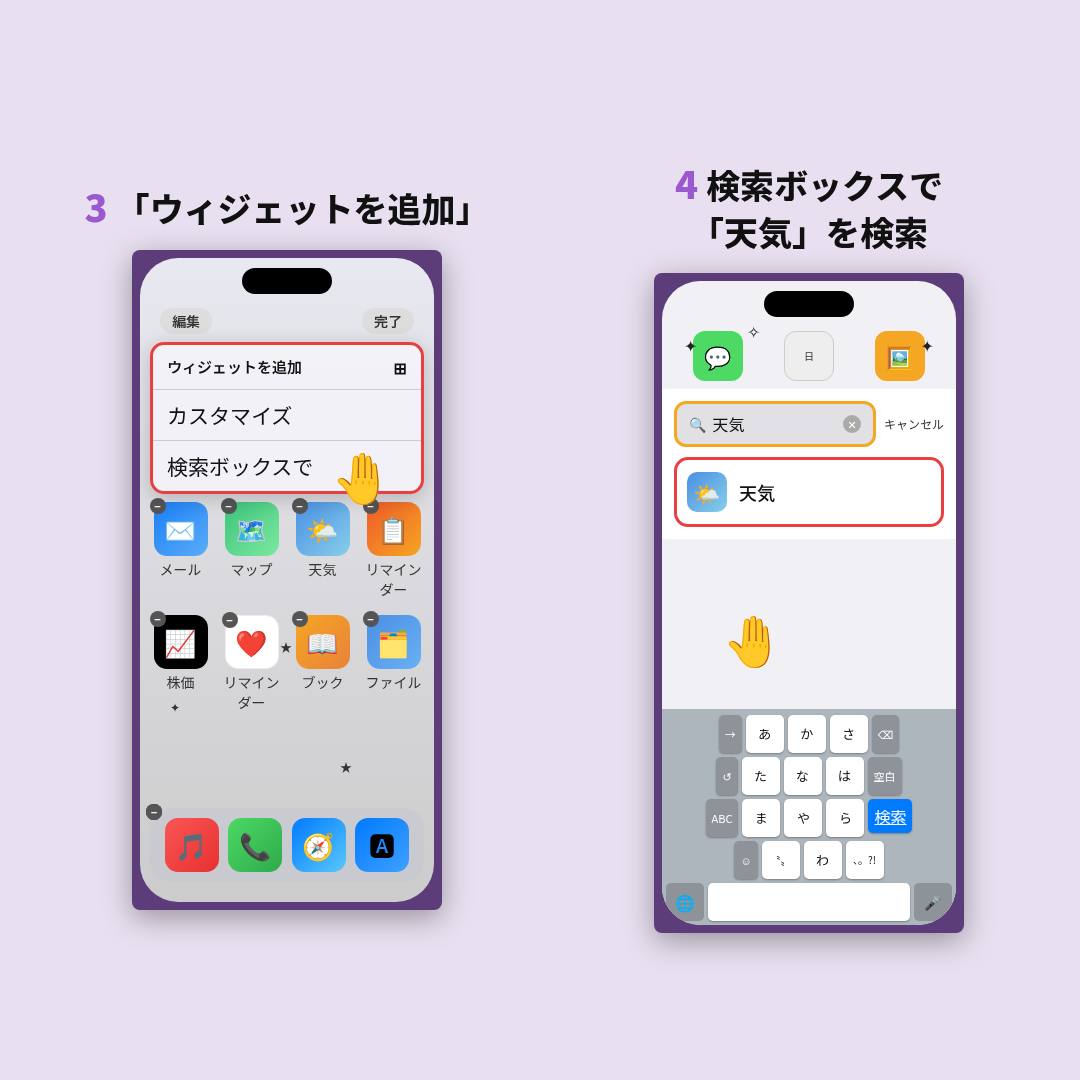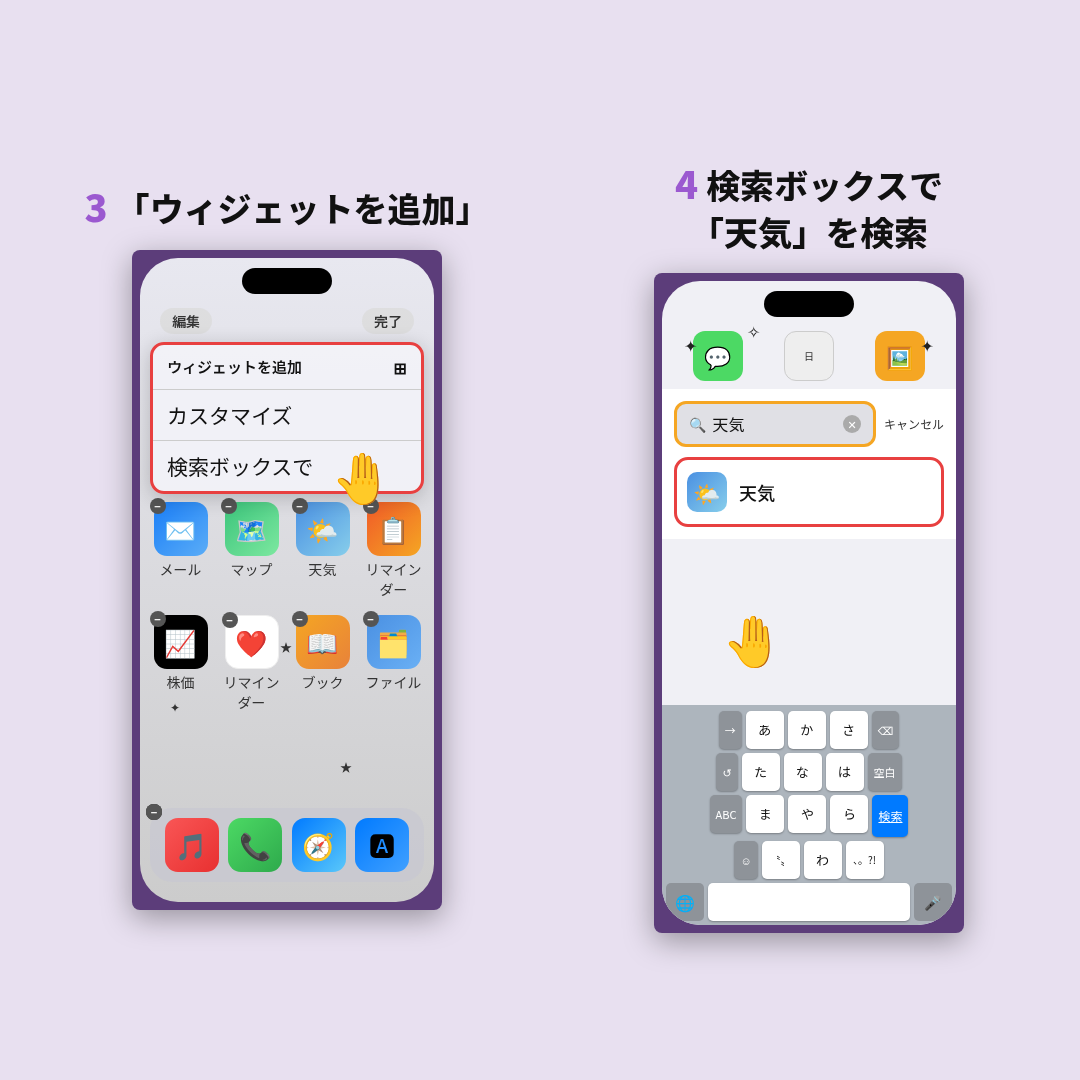--- a/index.html
+++ b/index.html
@@ -343,25 +343,25 @@
       align-items: center;
       justify-content: center;
       font-size: 11px;
       padding: 0 6px;
       box-shadow: 0 1px 2px rgba(0,0,0,0.3);
     }
     .kb-key-blue {
       background: #007aff;
       color: white;
       border-radius: 5px;
-      height: 42px;
-      display: flex;
-      align-items: center;
-      justify-content: center;
-      font-size: 12px;
+      height: 34px;
+      display: flex;
+      align-items: center;
+      justify-content: center;
+      font-size: 16px;
       padding: 0 6px;
       box-shadow: 0 1px 2px rgba(0,0,0,0.3);
       text-decoration: underline;
     }
     .kb-bottom-row {
       display: flex;
       gap: 4px;
       justify-content: center;
       align-items: center;
     }

